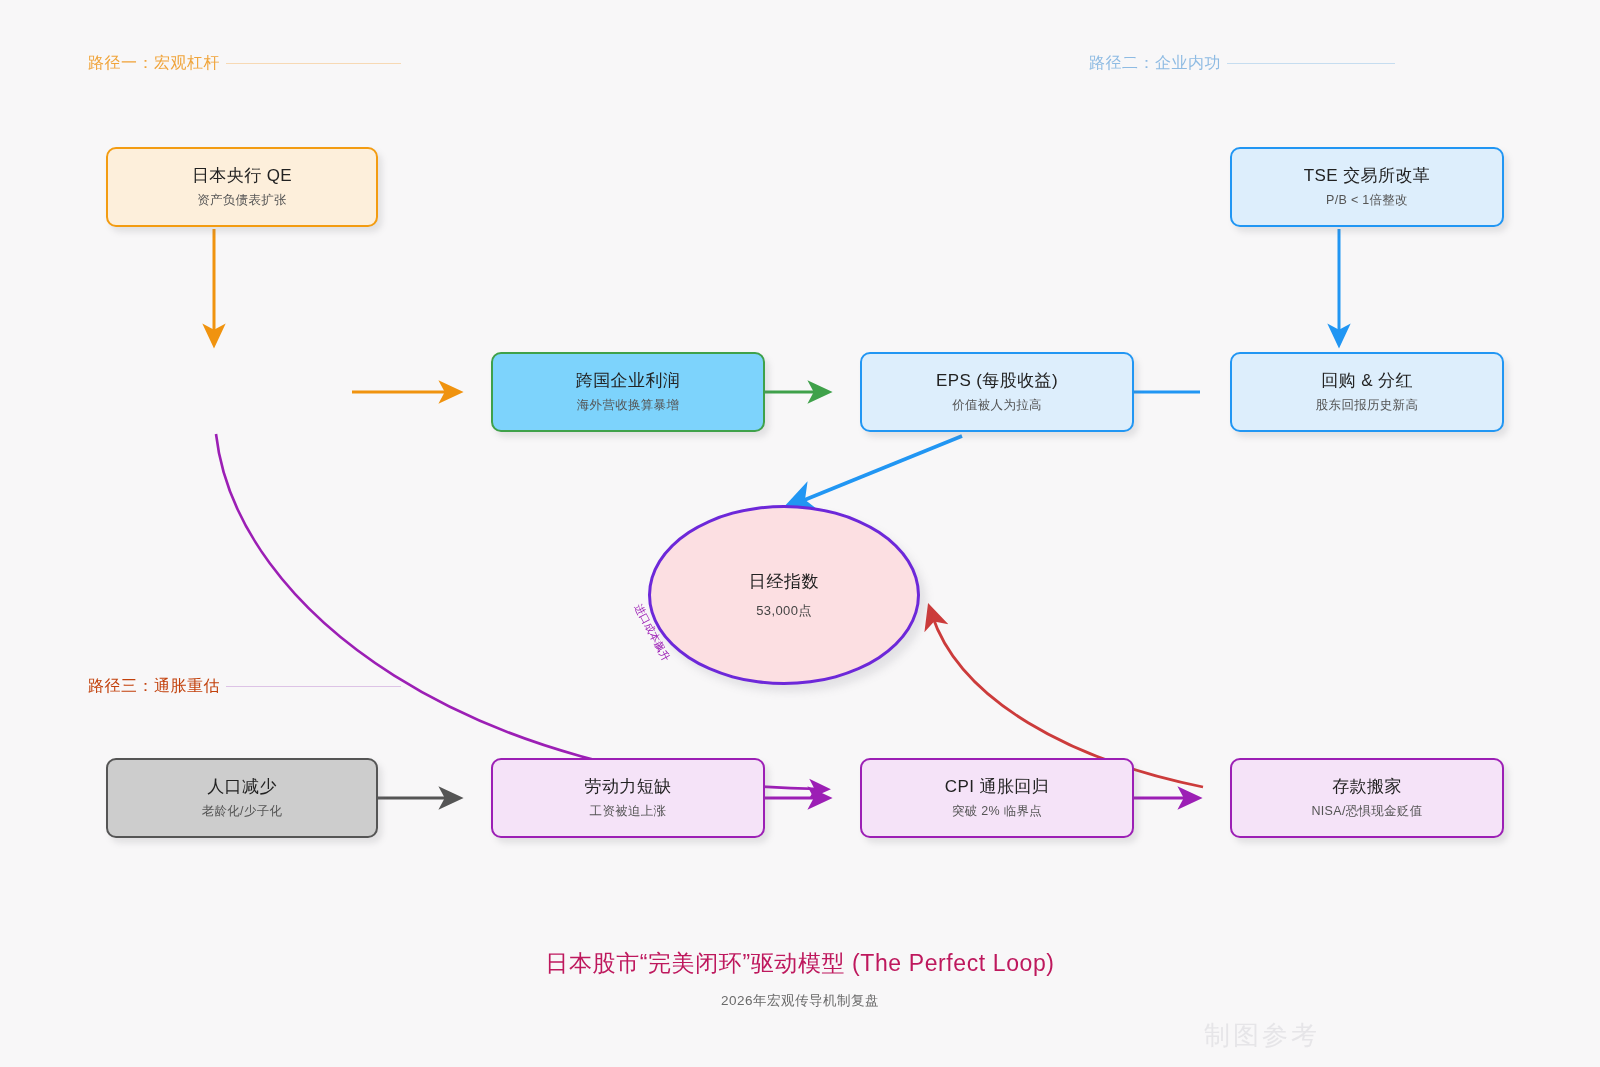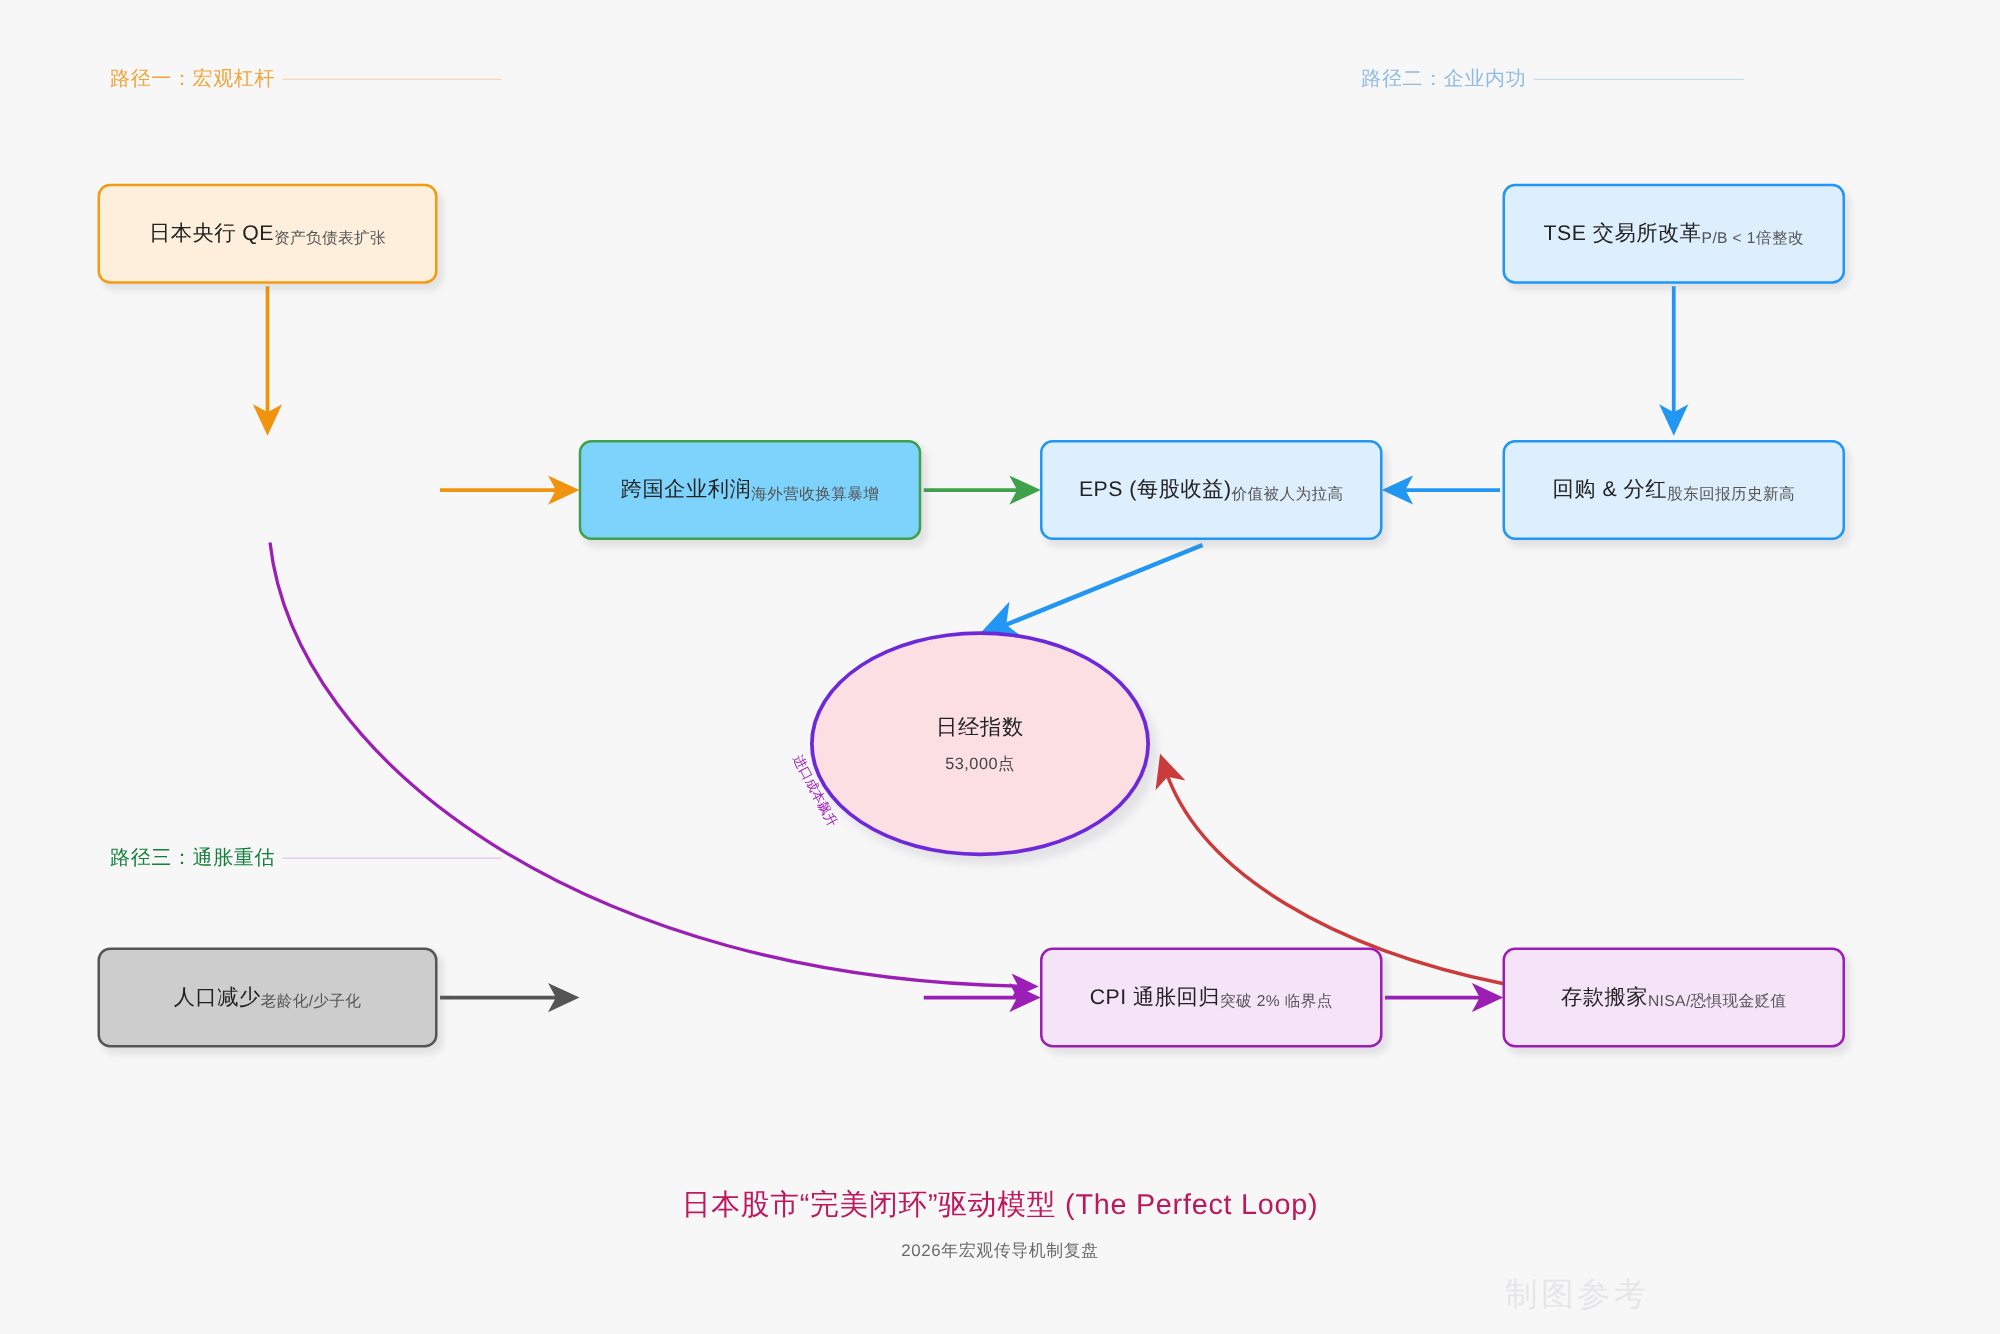--- a/index.html
+++ b/index.html
@@ -51,24 +51,25 @@
   }
 
   
   .node {
     position: absolute;
     box-sizing: border-box;
     border-radius: 10px;
     border-width: 2px;
     border-style: solid;
     display: flex;
-    flex-direction: row;
+    flex-direction: column;
     align-items: center;
     justify-content: center;
     box-shadow: 4px 5px 6px rgba(120,120,130,0.18);
+    margin-left: 28px;
   }
   .node .title {
     font-size: 17px;
     color: #222;
     letter-spacing: 0.4px;
     line-height: 1.2;
   }
   .node .sub {
     font-size: 12.5px;
     color: #555;
@@ -219,21 +220,21 @@
     <span class="lane-label" style="color:#f0a43a;">路径一：宏观杠杆</span>
     <span class="lane-rule" style="background:#f7d9b4; width:175px;"></span>
   </div>
 
   <div class="lane" style="left:1089px; top:53px;">
     <span class="lane-label" style="color:#8ebbe3;">路径二：企业内功</span>
     <span class="lane-rule" style="background:#c6ddf0; width:168px;"></span>
   </div>
 
   <div class="lane" style="left:88px; top:676px;">
-    <span class="lane-label" style="color:#15803d;">路径三：通胀重估</span>
+    <span class="lane-label" style="color:#c2410c;">路径三：通胀重估</span>
     <span class="lane-rule" style="background:#ddc3e6; width:175px;"></span>
   </div>
 
   <div class="node orange" style="left:78px; top:147px; width:272px; height:80px;">
     <div class="title">日本央行 QE</div>
     <div class="sub">资产负债表扩张</div>
   </div>
 
 
   <div class="node green" style="left:463px; top:352px; width:274px; height:80px;">
@@ -254,20 +255,24 @@
   <div class="node blue" style="left:1202px; top:352px; width:274px; height:80px;">
     <div class="title">回购 &amp; 分红</div>
     <div class="sub">股东回报历史新高</div>
   </div>
 
   <div class="node gray" style="left:78px; top:758px; width:272px; height:80px;">
     <div class="title">人口减少</div>
     <div class="sub">老龄化/少子化</div>
   </div>
 
+  <div class="node purple" style="left:463px; top:758px; width:274px; height:80px;">
+    <div class="title">劳动力短缺</div>
+    <div class="sub">工资被迫上涨</div>
+  </div>
 
   <div class="node purple" style="left:832px; top:758px; width:274px; height:80px;">
     <div class="title">CPI 通胀回归</div>
     <div class="sub">突破 2% 临界点</div>
   </div>
 
   <div class="node purple" style="left:1202px; top:758px; width:274px; height:80px;">
     <div class="title">存款搬家</div>
     <div class="sub">NISA/恐惧现金贬值</div>
   </div>

